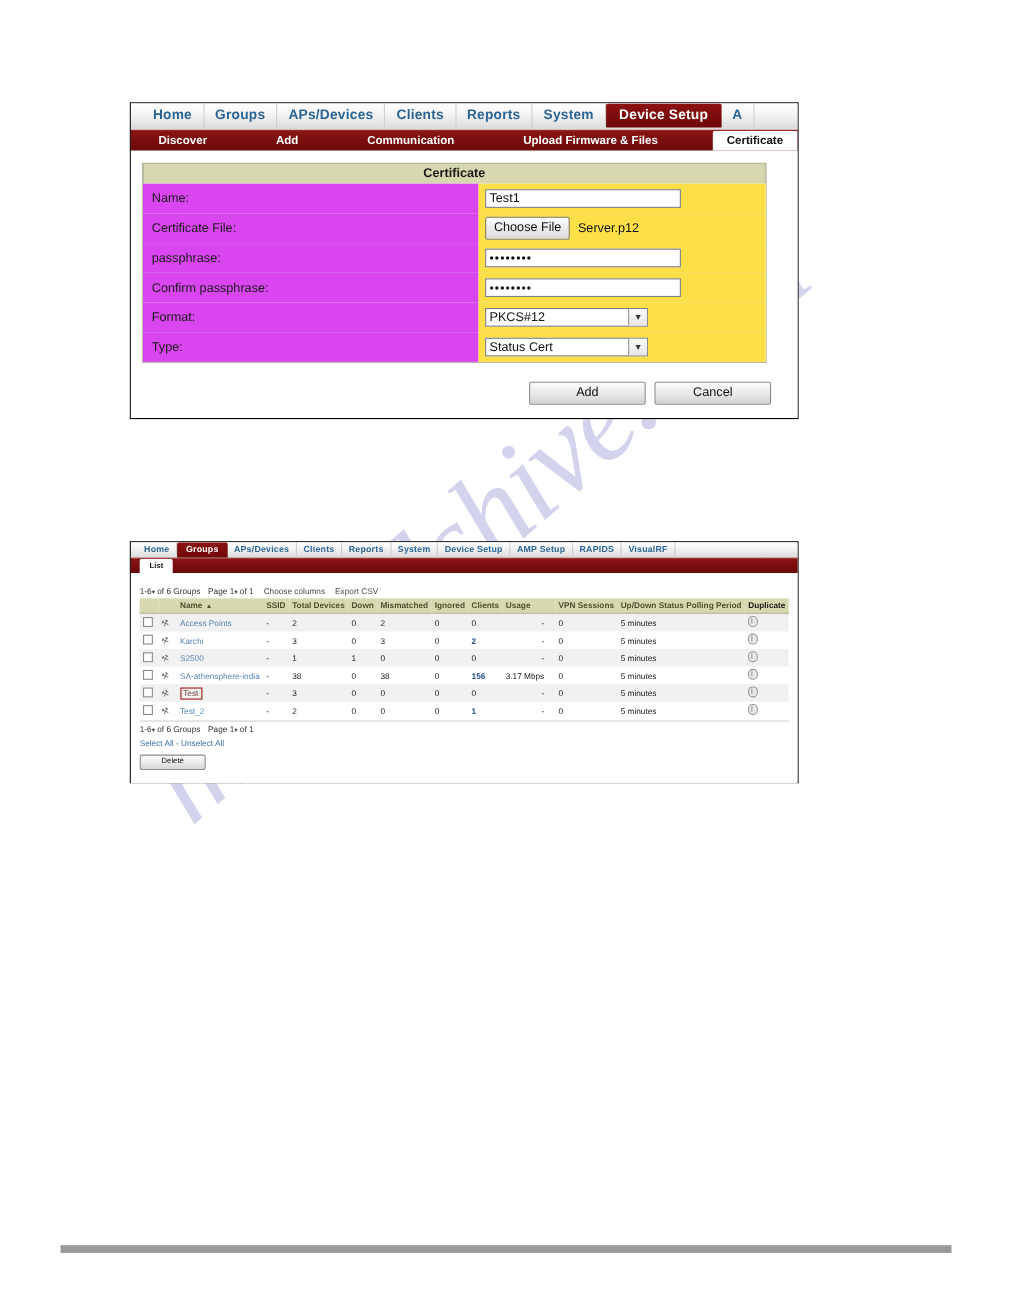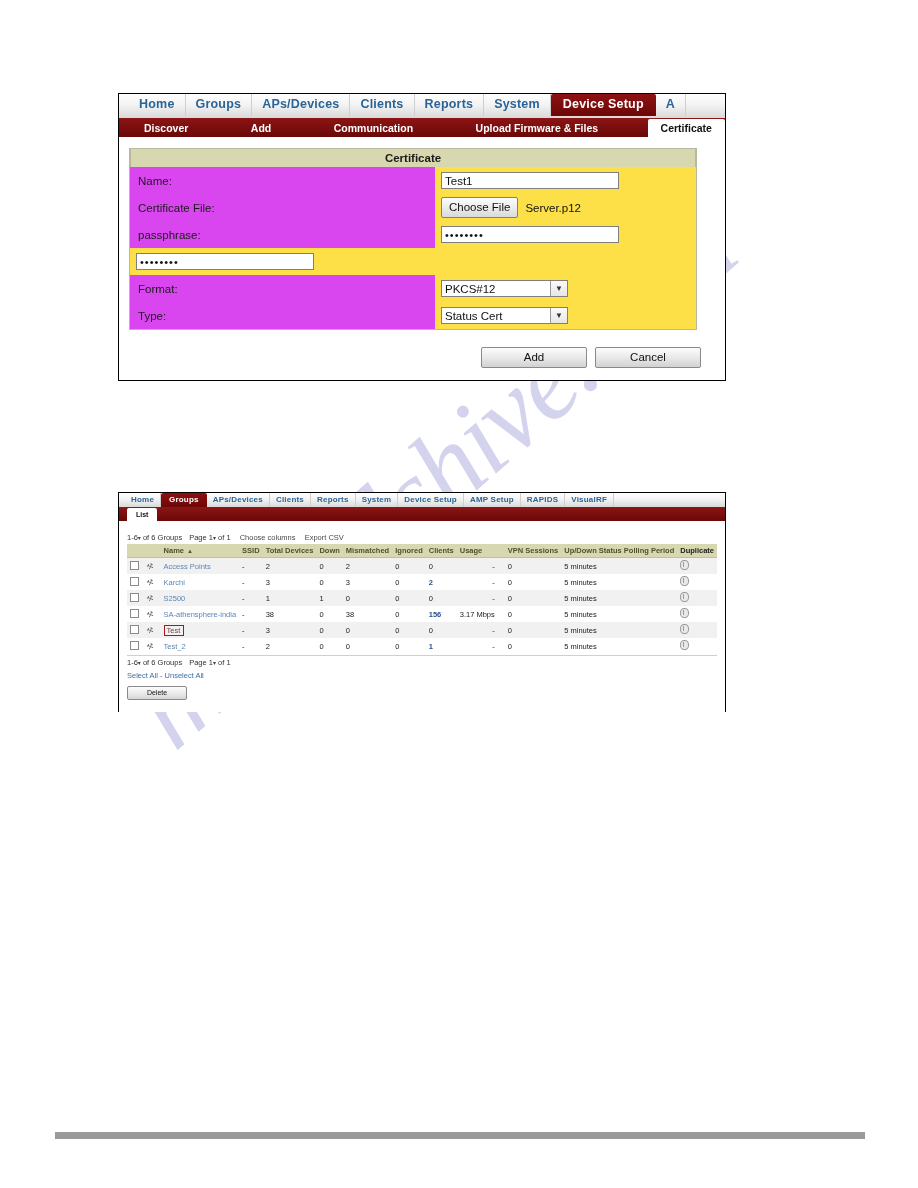--- a/index.html
+++ b/index.html
@@ -192,21 +192,21 @@
     line-height: 14px;
     color: #111;
     border-radius: 2px;
   }
   .file-name {
     font-size: 11.5px;
     margin-left: 7px;
     color: #111;
   }
   .selbox {
-    width: 127px;
+    width: 148px;
     height: 17px;
     border: 1px solid #7f7f7f;
     background: #ffffff;
     display: flex;
     align-items: center;
     box-sizing: border-box;
   }
   .selbox .seltext {
     flex: 1;
     font-size: 11.5px;
@@ -448,20 +448,21 @@
               <span class="file-name">Server.p12</span>
             </div>
           </div>
           <div class="cert-row">
             <div class="lbl">passphrase:</div>
             <div class="val">
               <div class="txtbox pwbox">••••••••</div>
             </div>
           </div>
           <div class="cert-row">
+            <div class="lbl">Confirm passphrase:</div>
             <div class="val">
               <div class="txtbox pwbox">••••••••</div>
             </div>
           </div>
           <div class="cert-row">
             <div class="lbl">Format:</div>
             <div class="val">
               <div class="selbox">
                 <span class="seltext">PKCS#12</span>
                 <span class="arrow">▼</span>

